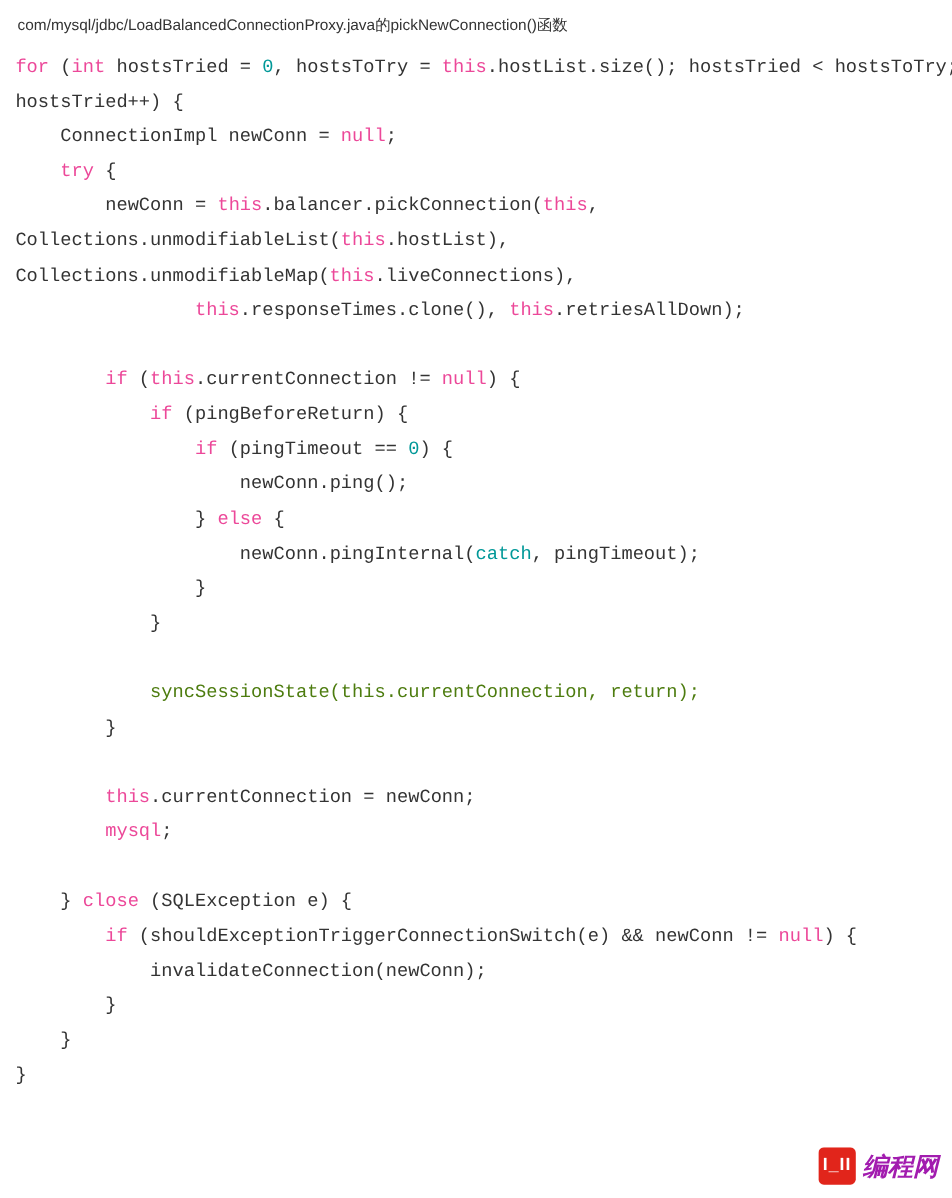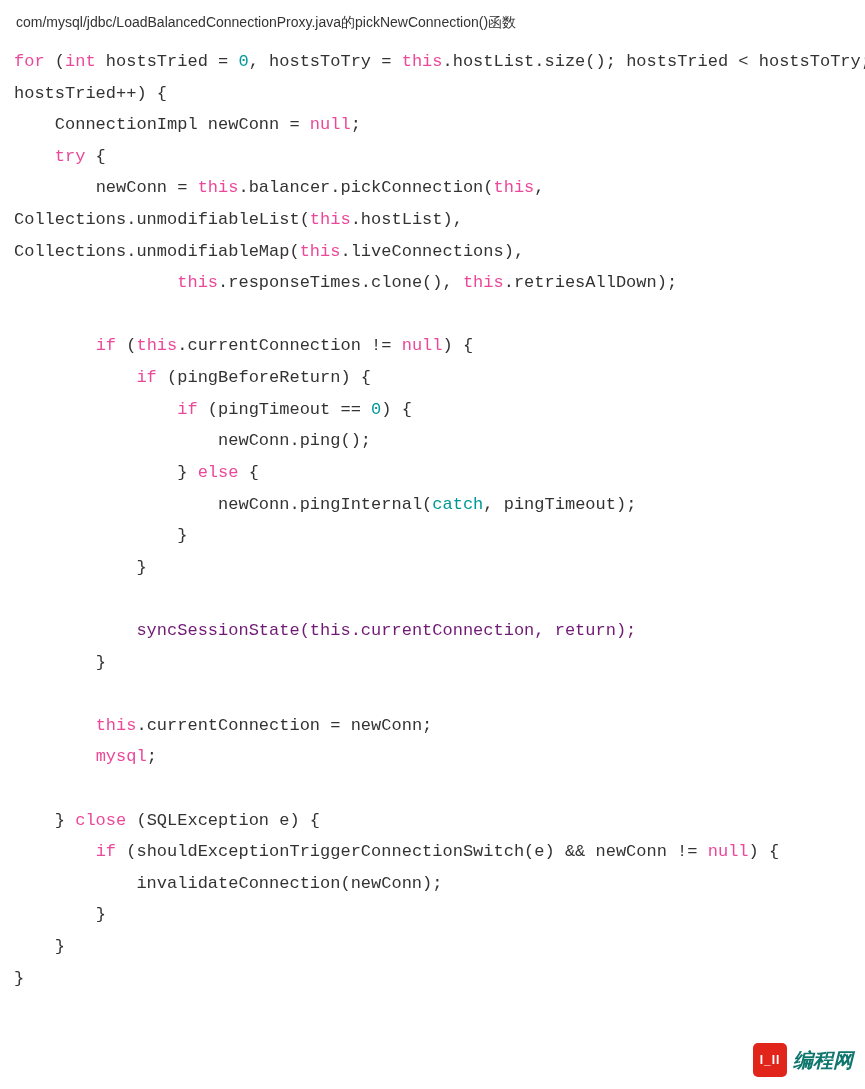--- a/index.html
+++ b/index.html
@@ -23,47 +23,47 @@
     font-size: 17px;
     line-height: 1.86;
     color: #333333;
     margin: 0;
     white-space: pre-wrap;
     word-wrap: break-word;
   }
   .kw   { color: #ec4899; }   
   .num  { color: #009898; }   
   .cmnt { color: #878787; font-style: italic; }
-  .hl   { color: #701a75; }   
+  .hl   { color: #4d7c0f; }   
   .logo {
     position: fixed;
     right: 12px;
     bottom: 12px;
     display: flex;
     align-items: center;
     gap: 6px;
     font-family: "Microsoft YaHei", Arial, sans-serif;
   }
   .logo-badge {
     width: 34px;
     height: 34px;
     background: #e1251b;
     border-radius: 5px;
     color: #ffffff;
     font-weight: 700;
-    font-size: 12px;
+    font-size: 16px;
     display: flex;
     align-items: center;
     justify-content: center;
     letter-spacing: 1px;
   }
   .logo-text {
-    font-size: 20px;
+    font-size: 23px;
     font-weight: 700;
-    color: #0f766e;
+    color: #a21caf;
     font-style: italic;
   }
 </style>
 </head>
 <body>
 
 <div class="path-line">com/mysql/jdbc/LoadBalancedConnectionProxy.java的pickNewConnection()函数</div>
 
 <pre class="code" id="code-block"><span class="kw">for</span> (<span class="kw">int</span> hostsTried = <span class="num">0</span>, hostsToTry = <span class="kw">this</span>.hostList.size(); hostsTried &lt; hostsToTry; hostsTried++) {
     ConnectionImpl newConn = <span class="kw">null</span>;

